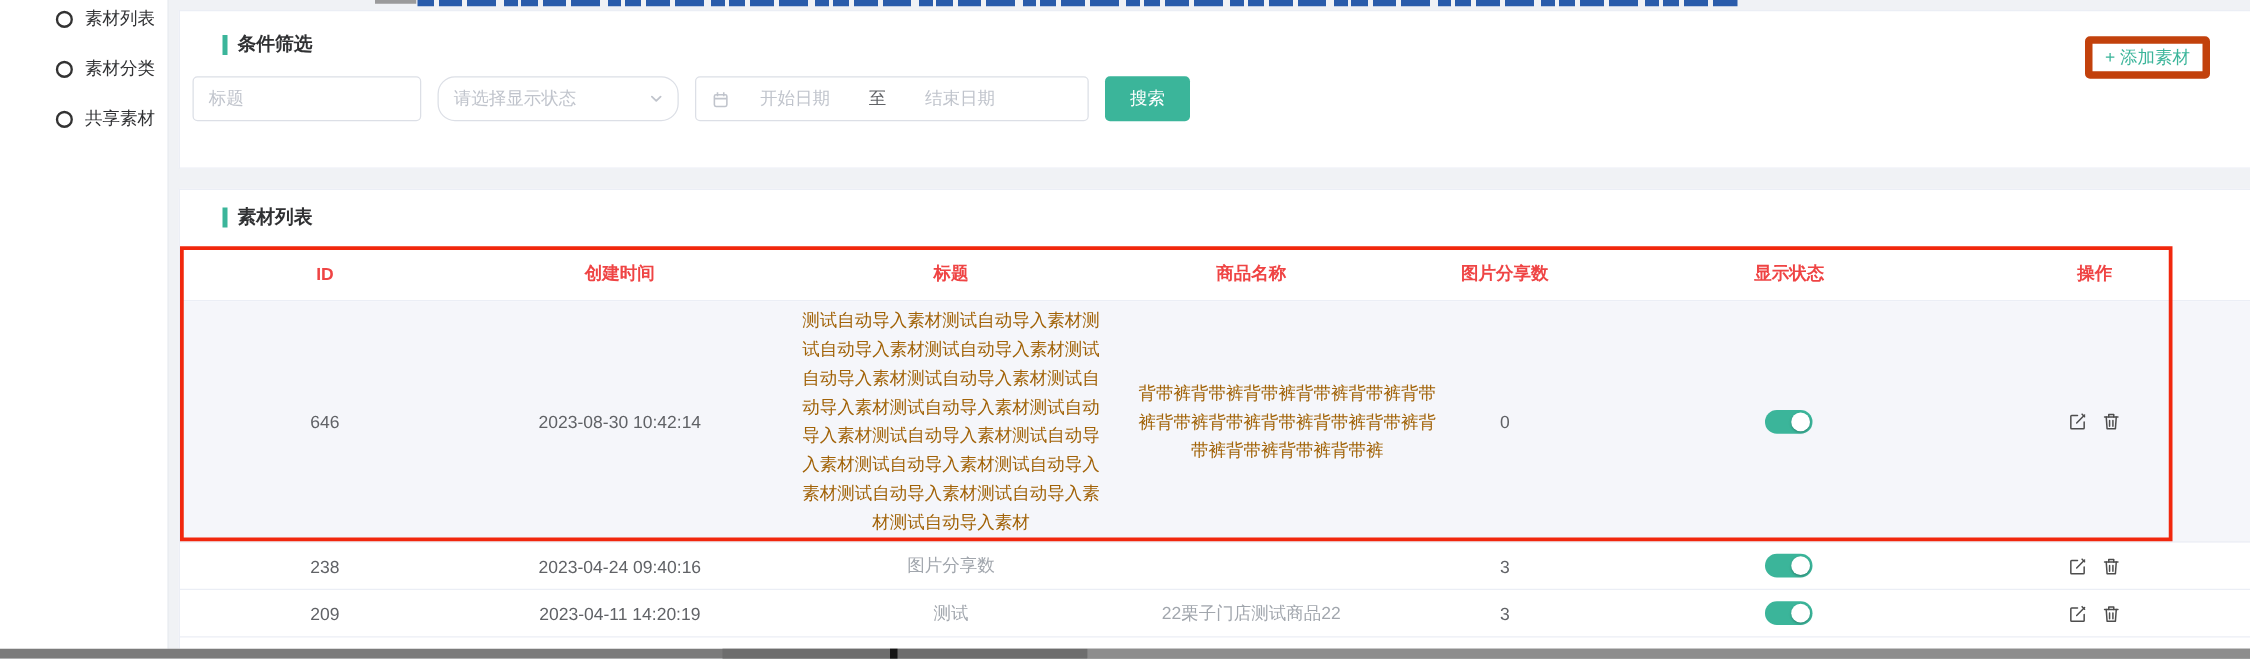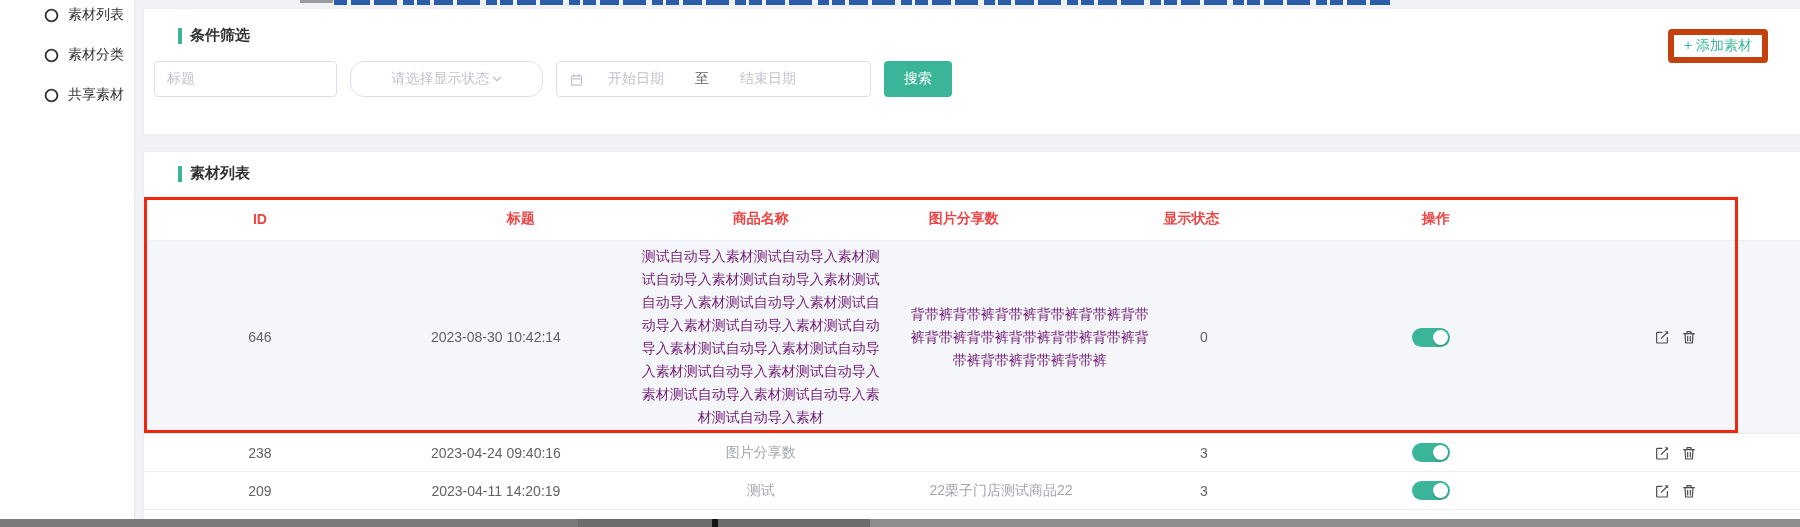--- a/index.html
+++ b/index.html
@@ -28,39 +28,39 @@
 
   .section-head { position:absolute; left:10px; display:flex; align-items:center;margin-left:24px; }
   .section-head .bar { width:4px; height:16px; background:#3bb59a; margin-right:8px; }
   .section-head .txt { font-size:15px; font-weight:700; color:#303133; }
 
   
   .filter-row { position:absolute; left:10px; top:52px; display:flex; align-items:center; gap:13px; }
   .box { height:36px; background:#fff; border:1px solid #dcdfe6; border-radius:4px; display:flex; align-items:center; font-size:14px; }
   .ph { color:#c0c4cc; }
   .inp-title { width:183px; padding:0 12px; }
-  .inp-select { width:193px; padding:0 10px 0 12px; justify-content:center;border-radius:14px; }
+  .inp-select { width:193px; padding:0 10px 0 12px; justify-content:space-between;border-radius:14px; }
   .inp-select svg { width:14px; height:14px; }
   .inp-dates { width:315px; padding:0 12px; }
   .inp-dates svg { width:15px; height:15px; margin-right:6px; flex:0 0 15px; }
   .date-ph { width:92px; text-align:center; color:#c0c4cc; }
   .date-sep { width:40px; text-align:center; color:#606266; }
   .btn-search { width:68px; height:36px; border:none; border-radius:4px; background:#3bb59a; color:#fff; font-size:14px; cursor:pointer; font-family:inherit; }
   .btn-add { position:absolute; top:20px; right:32px; width:100px; height:34px; background:#fff; border:6px solid #c2410c; border-radius:4px; color:#3bb59a; font-size:14px; cursor:pointer; font-family:inherit; }
 
   
   .table { position:absolute; left:0; top:45px; width:100%; }
   .trow { display:flex; align-items:center; border-bottom:1px solid #ebeef5; }
   .thead { height:44px; }
   .thead .cell { font-size:14px; font-weight:700; color:#ef4444; }
   .cell { text-align:center; font-size:14px; color:#606266; padding:0 4px; }
   .c0{width:14%;} .c1{width:14.5%;} .c2{width:17.5%;} .c3{width:11.5%;} .c4{width:13%;} .c5{width:14.5%;} .c6{width:15%;}
   .row-data { min-height:38px; }
   .row-hl { background:#f5f6fa; }
-  .wrap { display:inline-block; width:240px; line-height:23px; color:#701a75; }
+  .wrap { display:inline-block; width:240px; line-height:23px; color:#a16207; }
   .cell-light { color:#a1a6ad; }
 
   
   .toggle { position:relative; width:38px; height:19px; border-radius:10px; background:#3bb59a; display:inline-block; cursor:pointer; vertical-align:middle; }
   .toggle .knob { position:absolute; top:2px; right:2px; width:15px; height:15px; border-radius:50%; background:#fff; box-shadow:0 1px 2px rgba(0,0,0,.25); }
 
   
   .actions { display:flex; justify-content:center; align-items:center; gap:11px; }
   .actions svg { width:16px; height:16px; cursor:pointer; }
 
@@ -145,20 +145,21 @@
 
   <section class="card list-card">
     <div class="section-head" style="top:12px">
       <span class="bar"></span>
       <span class="txt">素材列表</span>
     </div>
 
     <div class="table">
       <div class="trow thead" id="thead">
           <div class="cell c0">ID</div>
+          <div class="cell c1">创建时间</div>
           <div class="cell c2">标题</div>
           <div class="cell c3">商品名称</div>
           <div class="cell c4">图片分享数</div>
           <div class="cell c5">显示状态</div>
           <div class="cell c6">操作</div>
         </div>
       <div id="tbody">
           <div class="trow row-data row-hl" style="padding: 4px 0px;">
             <div class="cell c0">646</div>
             <div class="cell c1">2023-08-30 10:42:14</div>

